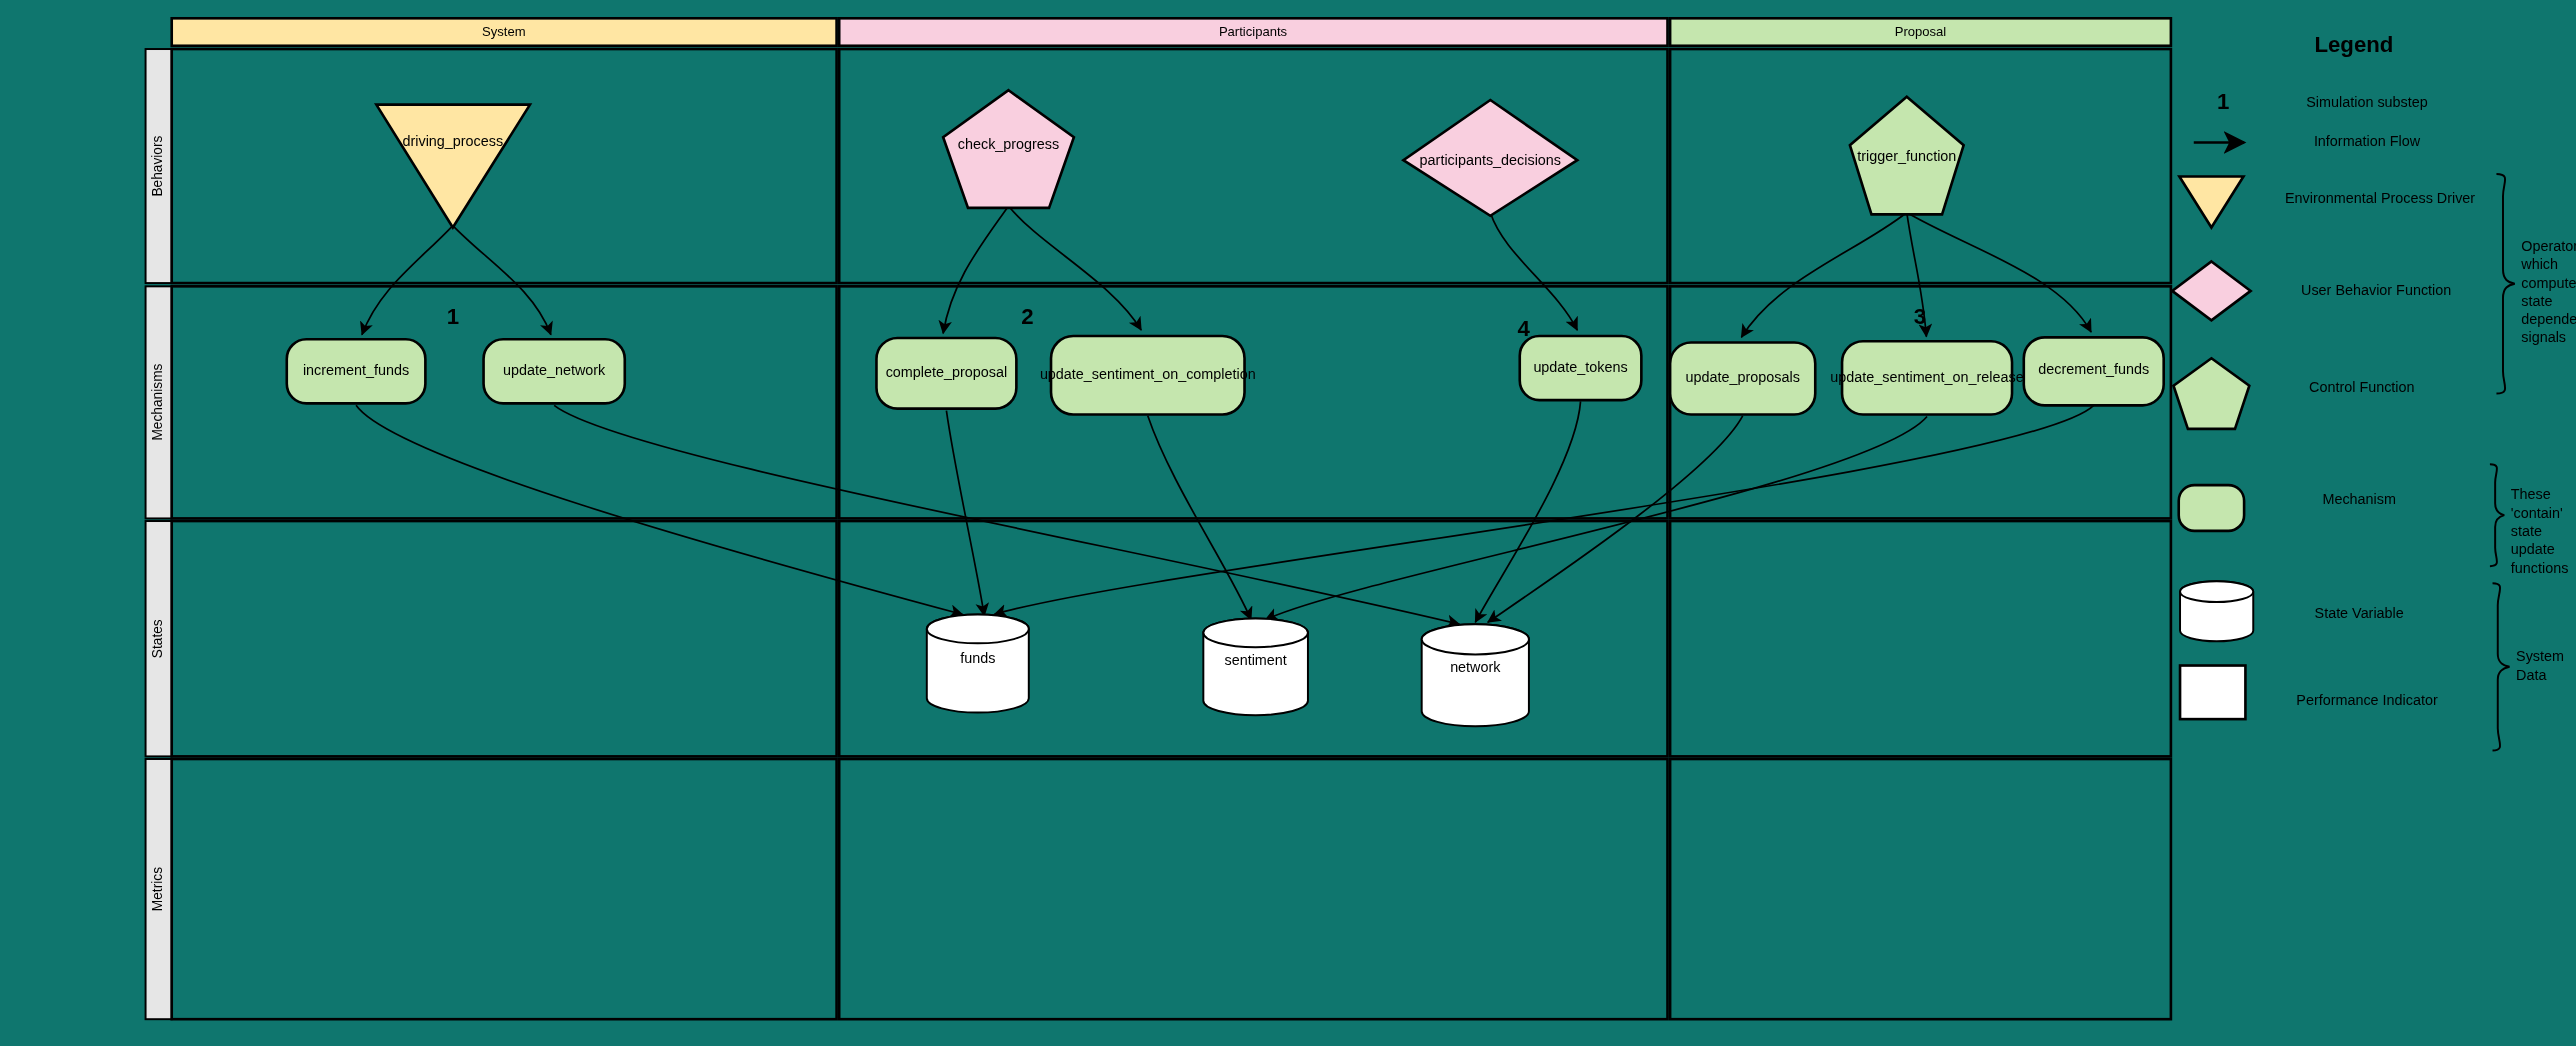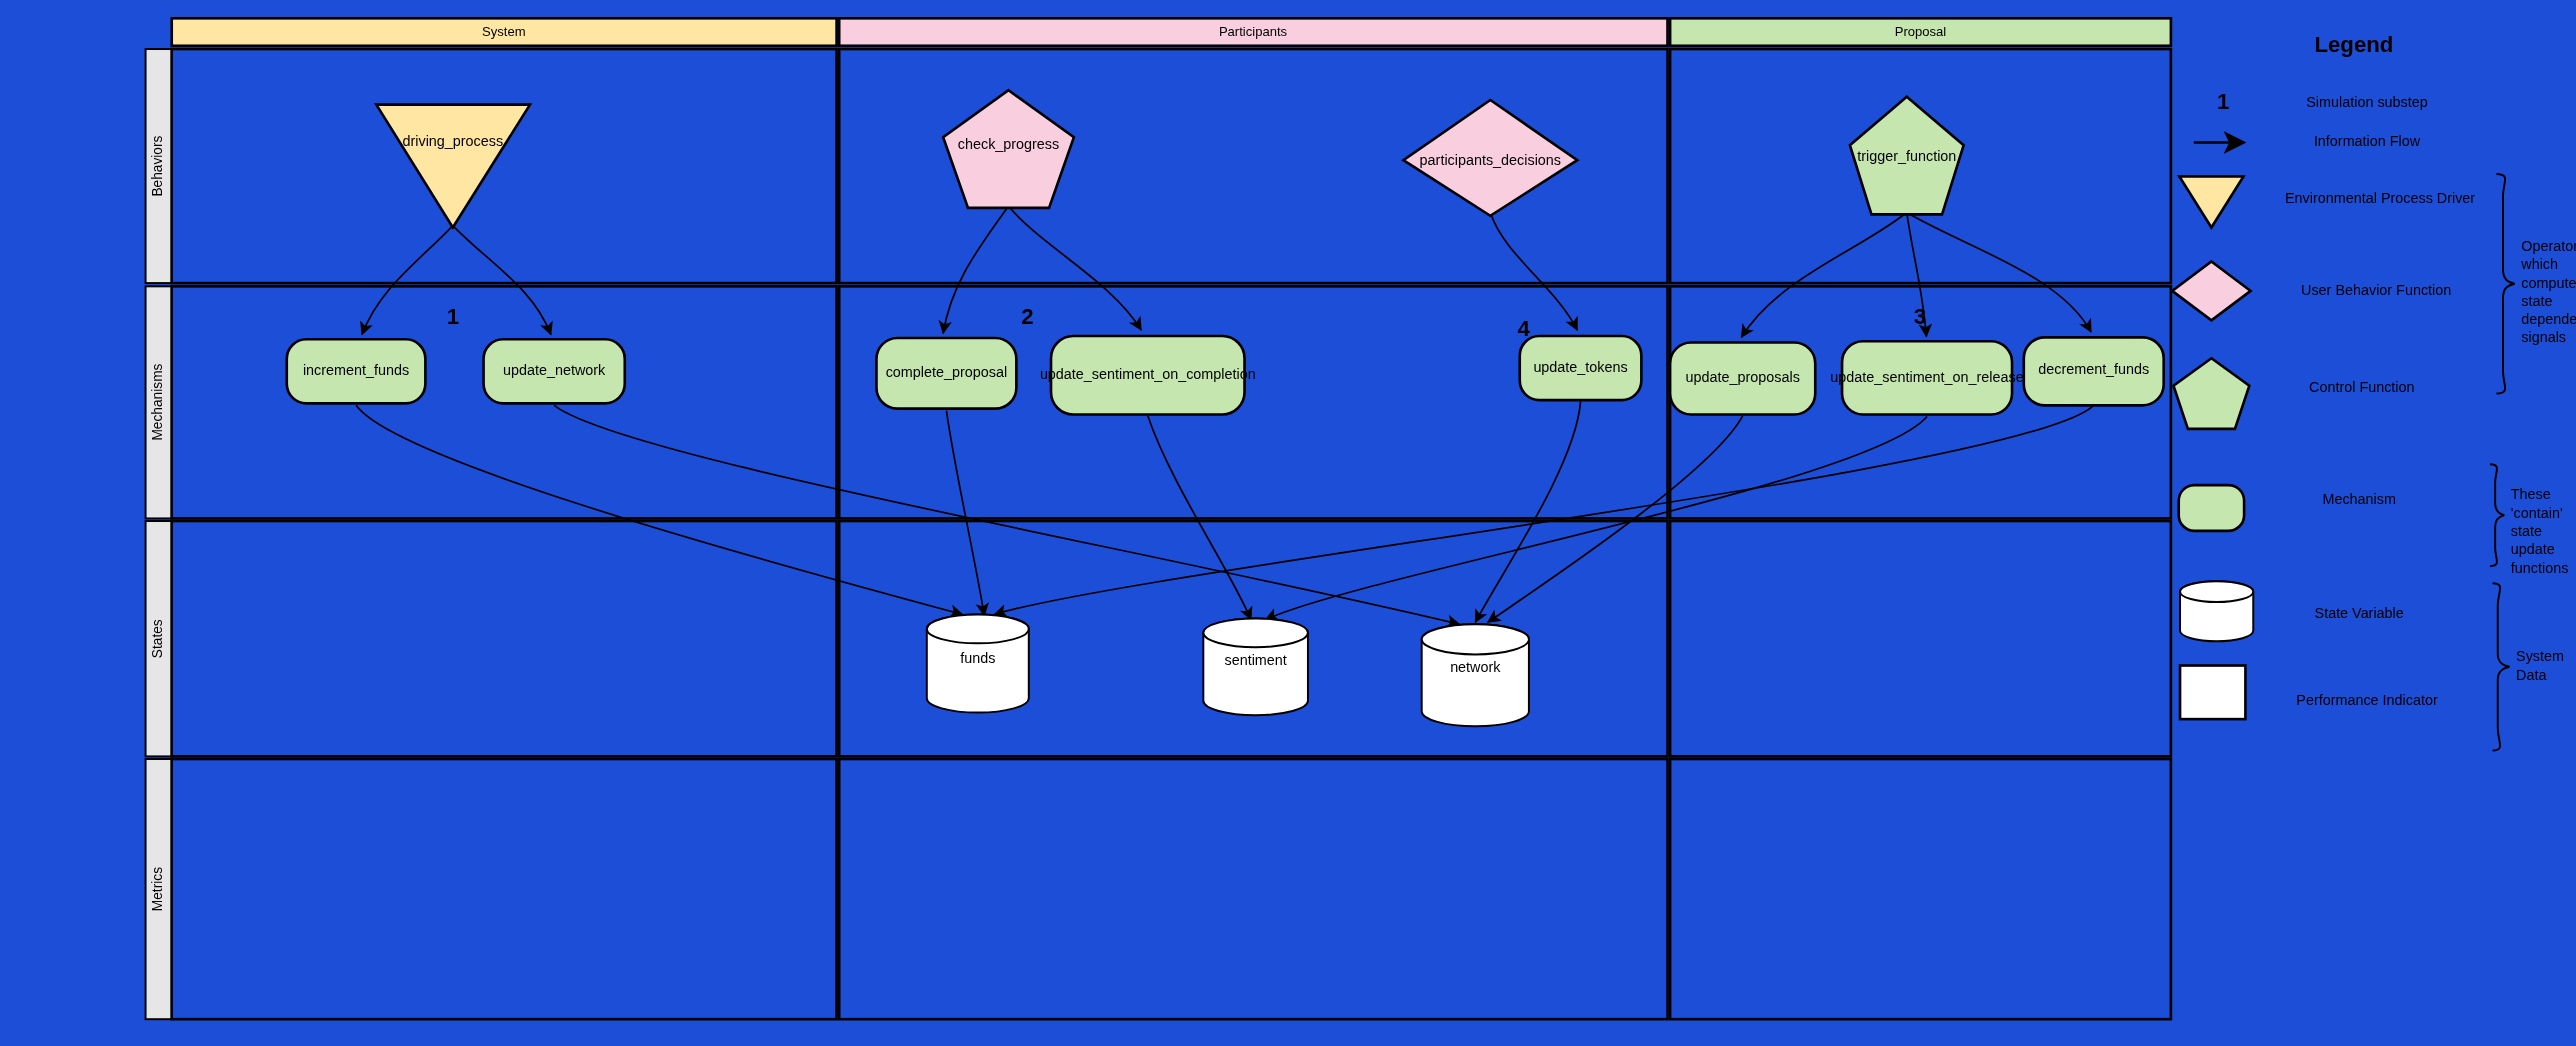--- a/index.html
+++ b/index.html
@@ -5,21 +5,21 @@
   html, body {
     margin: 0;
     padding: 0;
     background: #ffffff;
     font-family: "Liberation Sans", sans-serif;
   }
   #stage {
     position: relative;
     width: 2576px;
     height: 1046px;
-    background: #1d4ed8;
+    background: #0f766e;
     overflow: hidden;
   }
   svg.layer {
     position: absolute;
     left: 0;
     top: 0;
     width: 2576px;
     height: 1046px;
   }
   .cellborder { fill: none; stroke: #000000; stroke-width: 4; }

